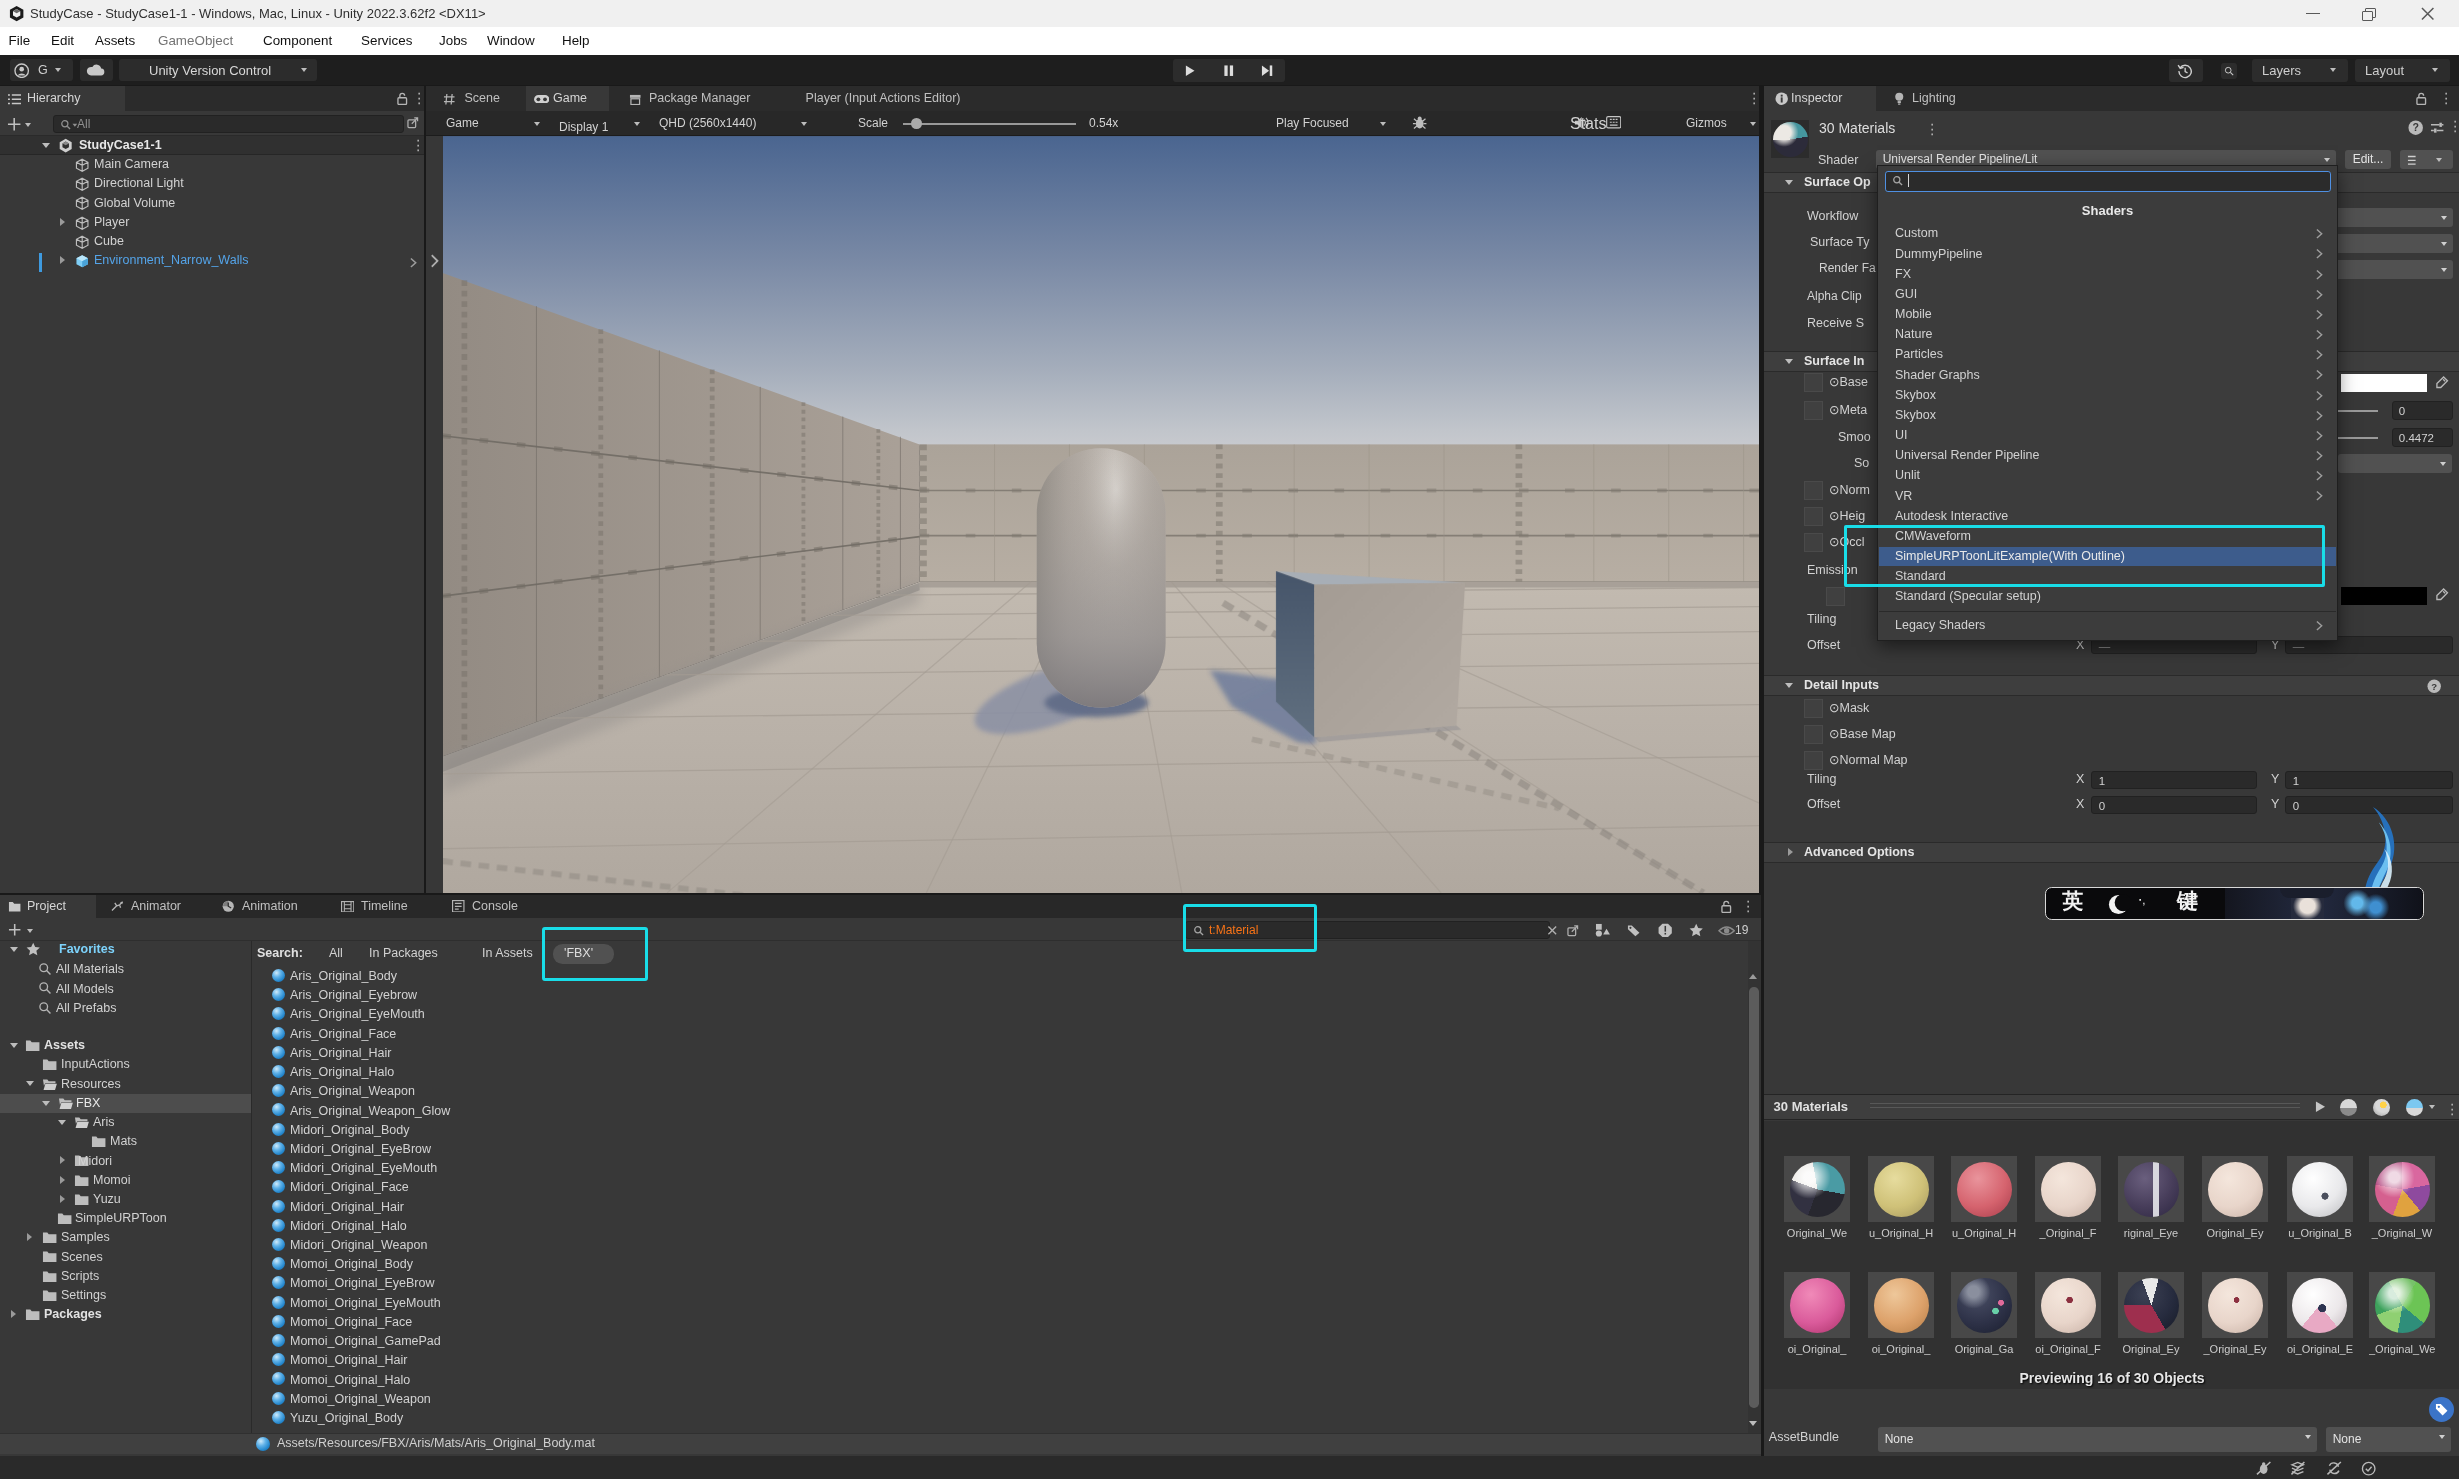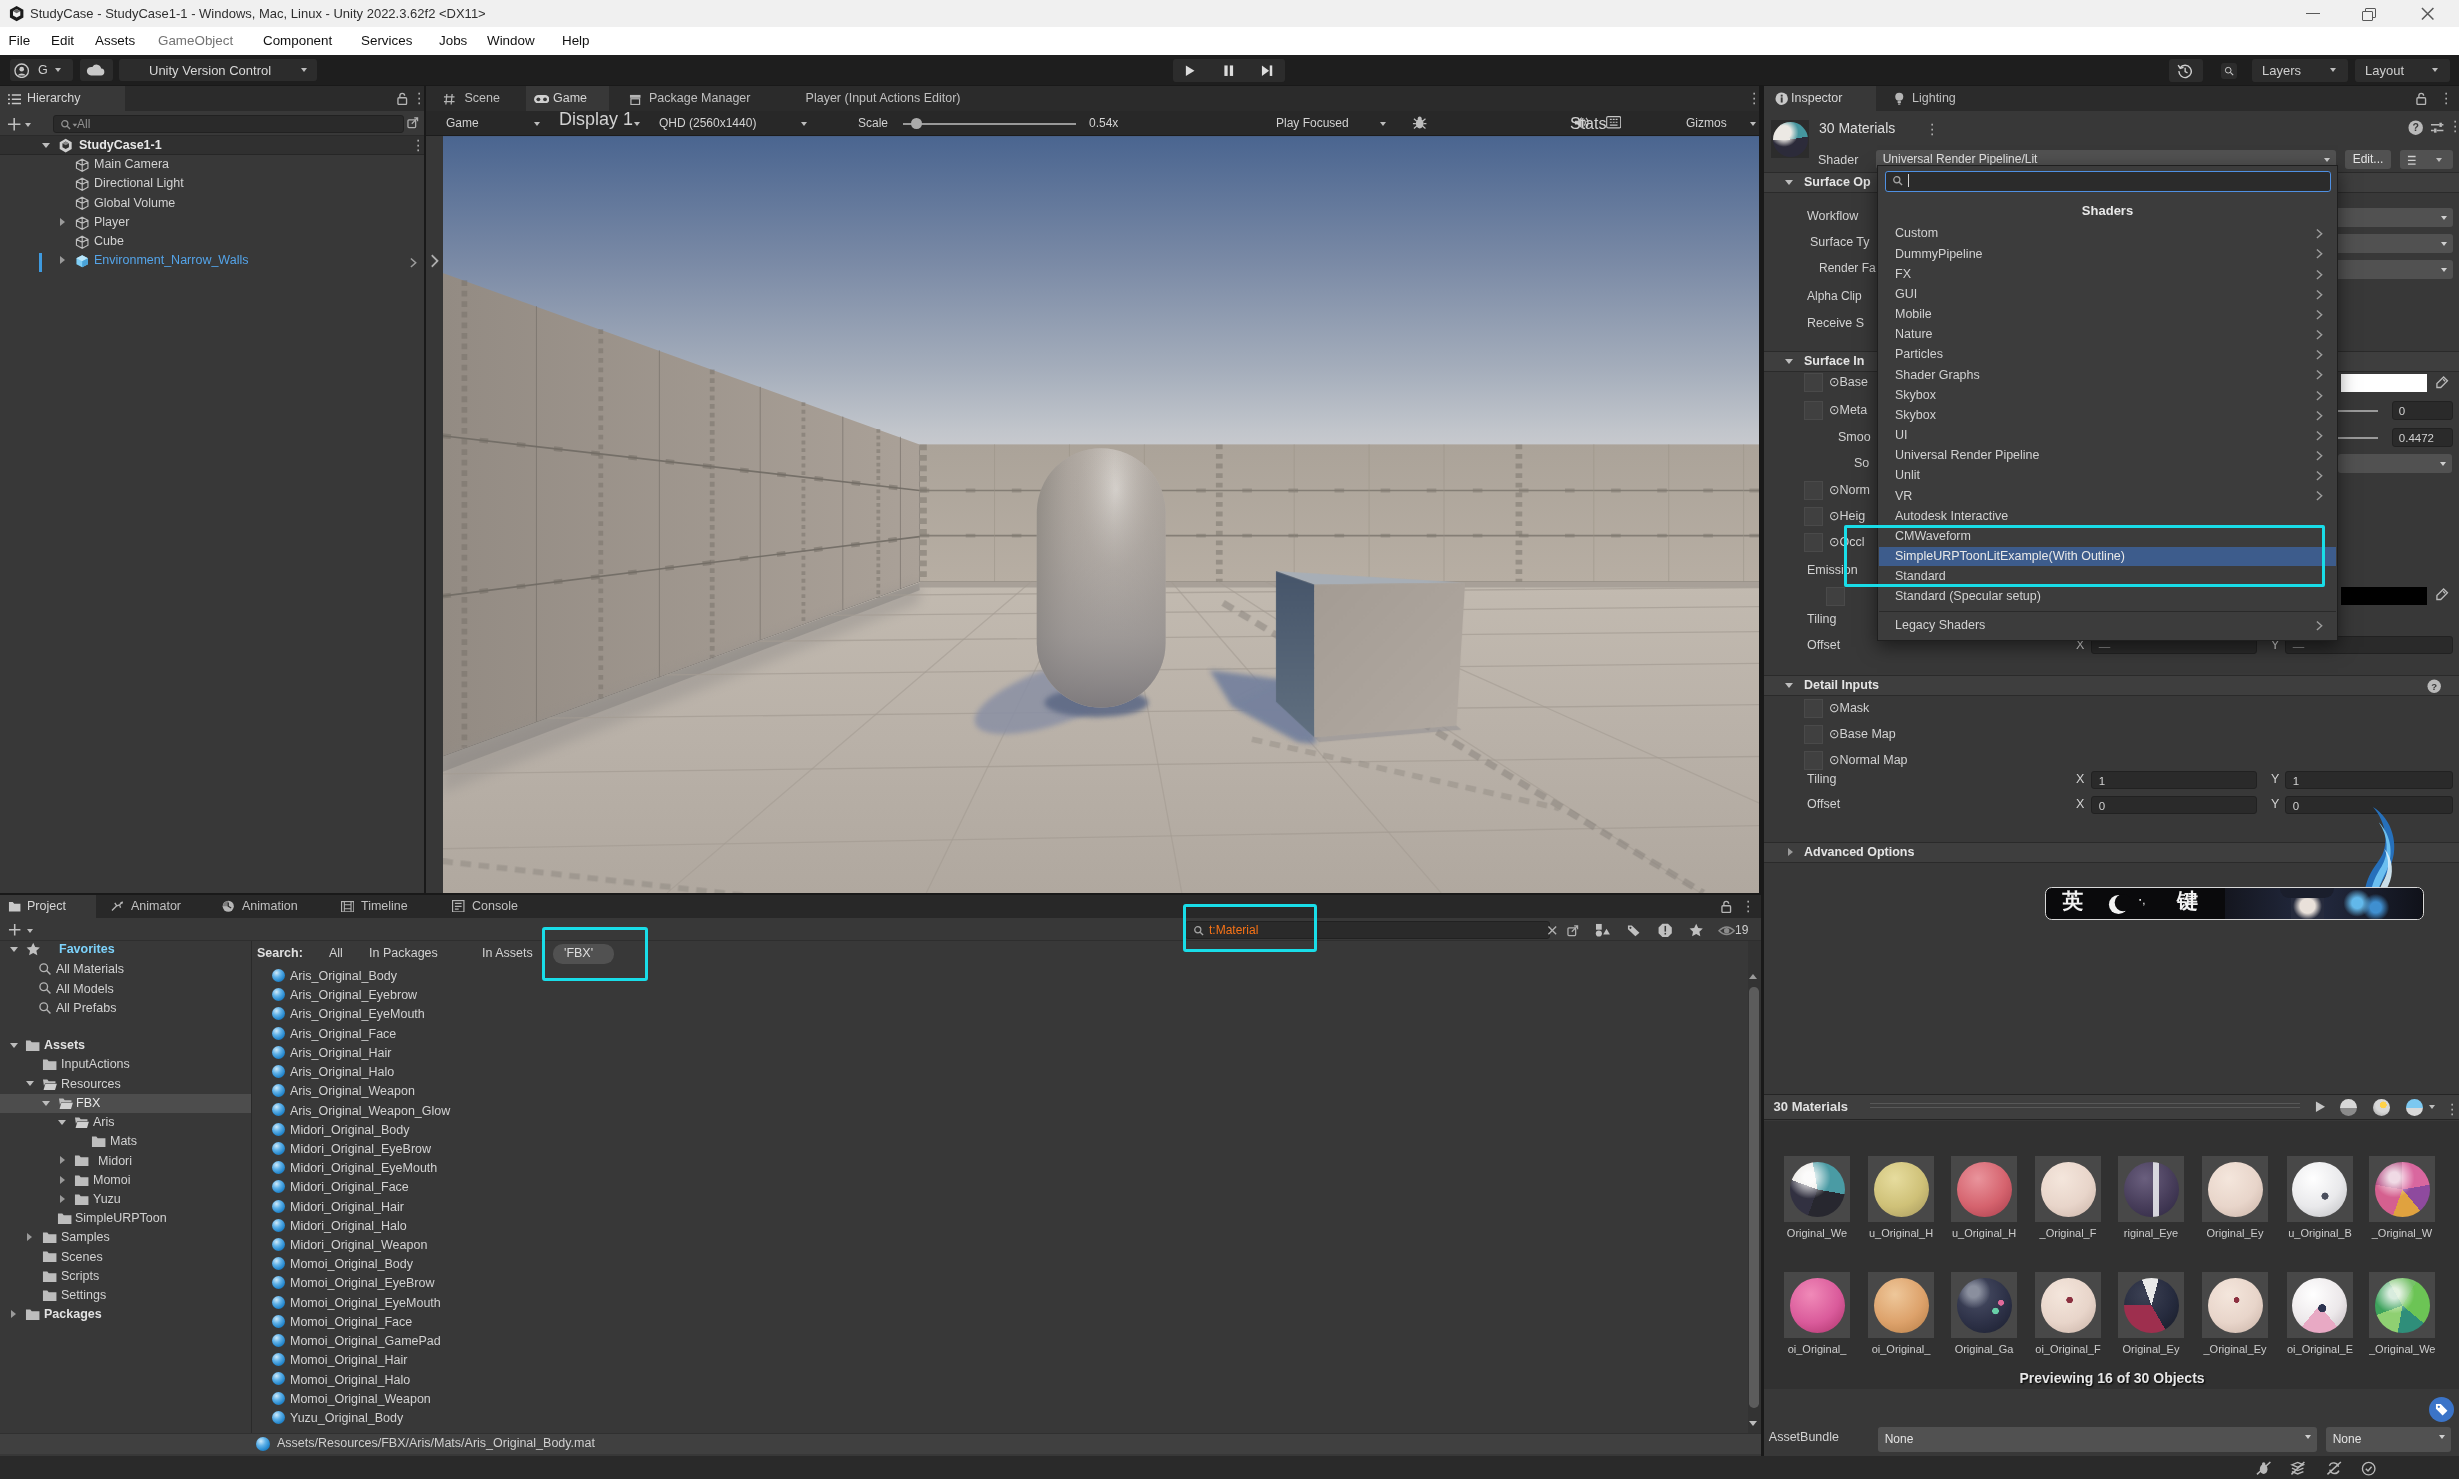--- a/index.html
+++ b/index.html
@@ -200,21 +200,21 @@
   <svg class="abs" style="left:203px;top:6.7px" width="12.5" height="12.5" viewBox="0 0 13 13">
       <rect x="1" y="2" width="11" height="3" fill="#b5b5b5"></rect>
       <rect x="2" y="6" width="9" height="6" fill="none" stroke="#b5b5b5" stroke-width="1.3"></rect>
     </svg>
   <div class="itab" style="left:370px;padding-left:9.6px">Player (Input Actions Editor)</div>
   <div class="dots abs" style="left:1321px;top:2.9px"></div>
 
   <div class="abs" style="left:0;top:25px;width:1333px;height:25px;background:#282828;border-bottom:1px solid #1c1c1c"></div>
   <div class="txt" style="left:20px;top:28px;font-size:12px">Game</div>
   <div class="car" style="left:108px;top:36px"></div>
-  <div class="txt" style="left:133px;top:24px;font-size:18px">Display 1</div>
+  <div class="txt" style="left:133px;top:32px;font-size:12px">Display 1</div>
   <div class="car" style="left:208px;top:36px"></div>
   <div class="txt" style="left:233px;top:28px;font-size:12px">QHD (2560x1440)</div>
   <div class="car" style="left:375px;top:36px"></div>
   <div class="txt" style="left:432px;top:28px;font-size:12px">Scale</div>
   <div class="abs" style="left:477px;top:37px;width:173px;height:1.9px;background:#999"></div>
   <div class="abs" style="left:485px;top:32px;width:10.6px;height:10.6px;border-radius:50%;background:#ababab"></div>
   <div class="txt" style="left:663px;top:28px;font-size:12px">0.54x</div>
   <div class="txt" style="left:850px;top:28px;font-size:12px">Play Focused</div>
   <div class="car" style="left:954px;top:36px"></div>
   <svg class="abs" style="left:986px;top:29px" width="15.4" height="15.4" viewBox="0 0 16 16">
@@ -515,21 +515,21 @@
       </svg>
     <div class="txt" style="left:93px;top:218px">Aris</div>
     <svg class="abs" style="left:91px;top:239px" width="15.4" height="15.4" viewBox="0 0 16 16">
         <use href="#fold"></use>
       </svg>
     <div class="txt" style="left:110px;top:237px">Mats</div>
     <div class="tri-r" style="left:60px;top:261px"></div>
     <svg class="abs" style="left:74px;top:258px" width="15.4" height="15.4" viewBox="0 0 16 16">
         <use href="#fold"></use>
       </svg>
-    <div class="txt" style="left:98px;top:257px">Midori</div>
+    <div class="txt" style="left:78px;top:257px">Midori</div>
     <div class="tri-r" style="left:60px;top:281px"></div>
     <svg class="abs" style="left:74px;top:278px" width="15.4" height="15.4" viewBox="0 0 16 16">
         <use href="#fold"></use>
       </svg>
     <div class="txt" style="left:93px;top:276px">Momoi</div>
     <div class="tri-r" style="left:60px;top:300px"></div>
     <svg class="abs" style="left:74px;top:297px" width="15.4" height="15.4" viewBox="0 0 16 16">
         <use href="#fold"></use>
       </svg>
     <div class="txt" style="left:93px;top:295px">Yuzu</div>

